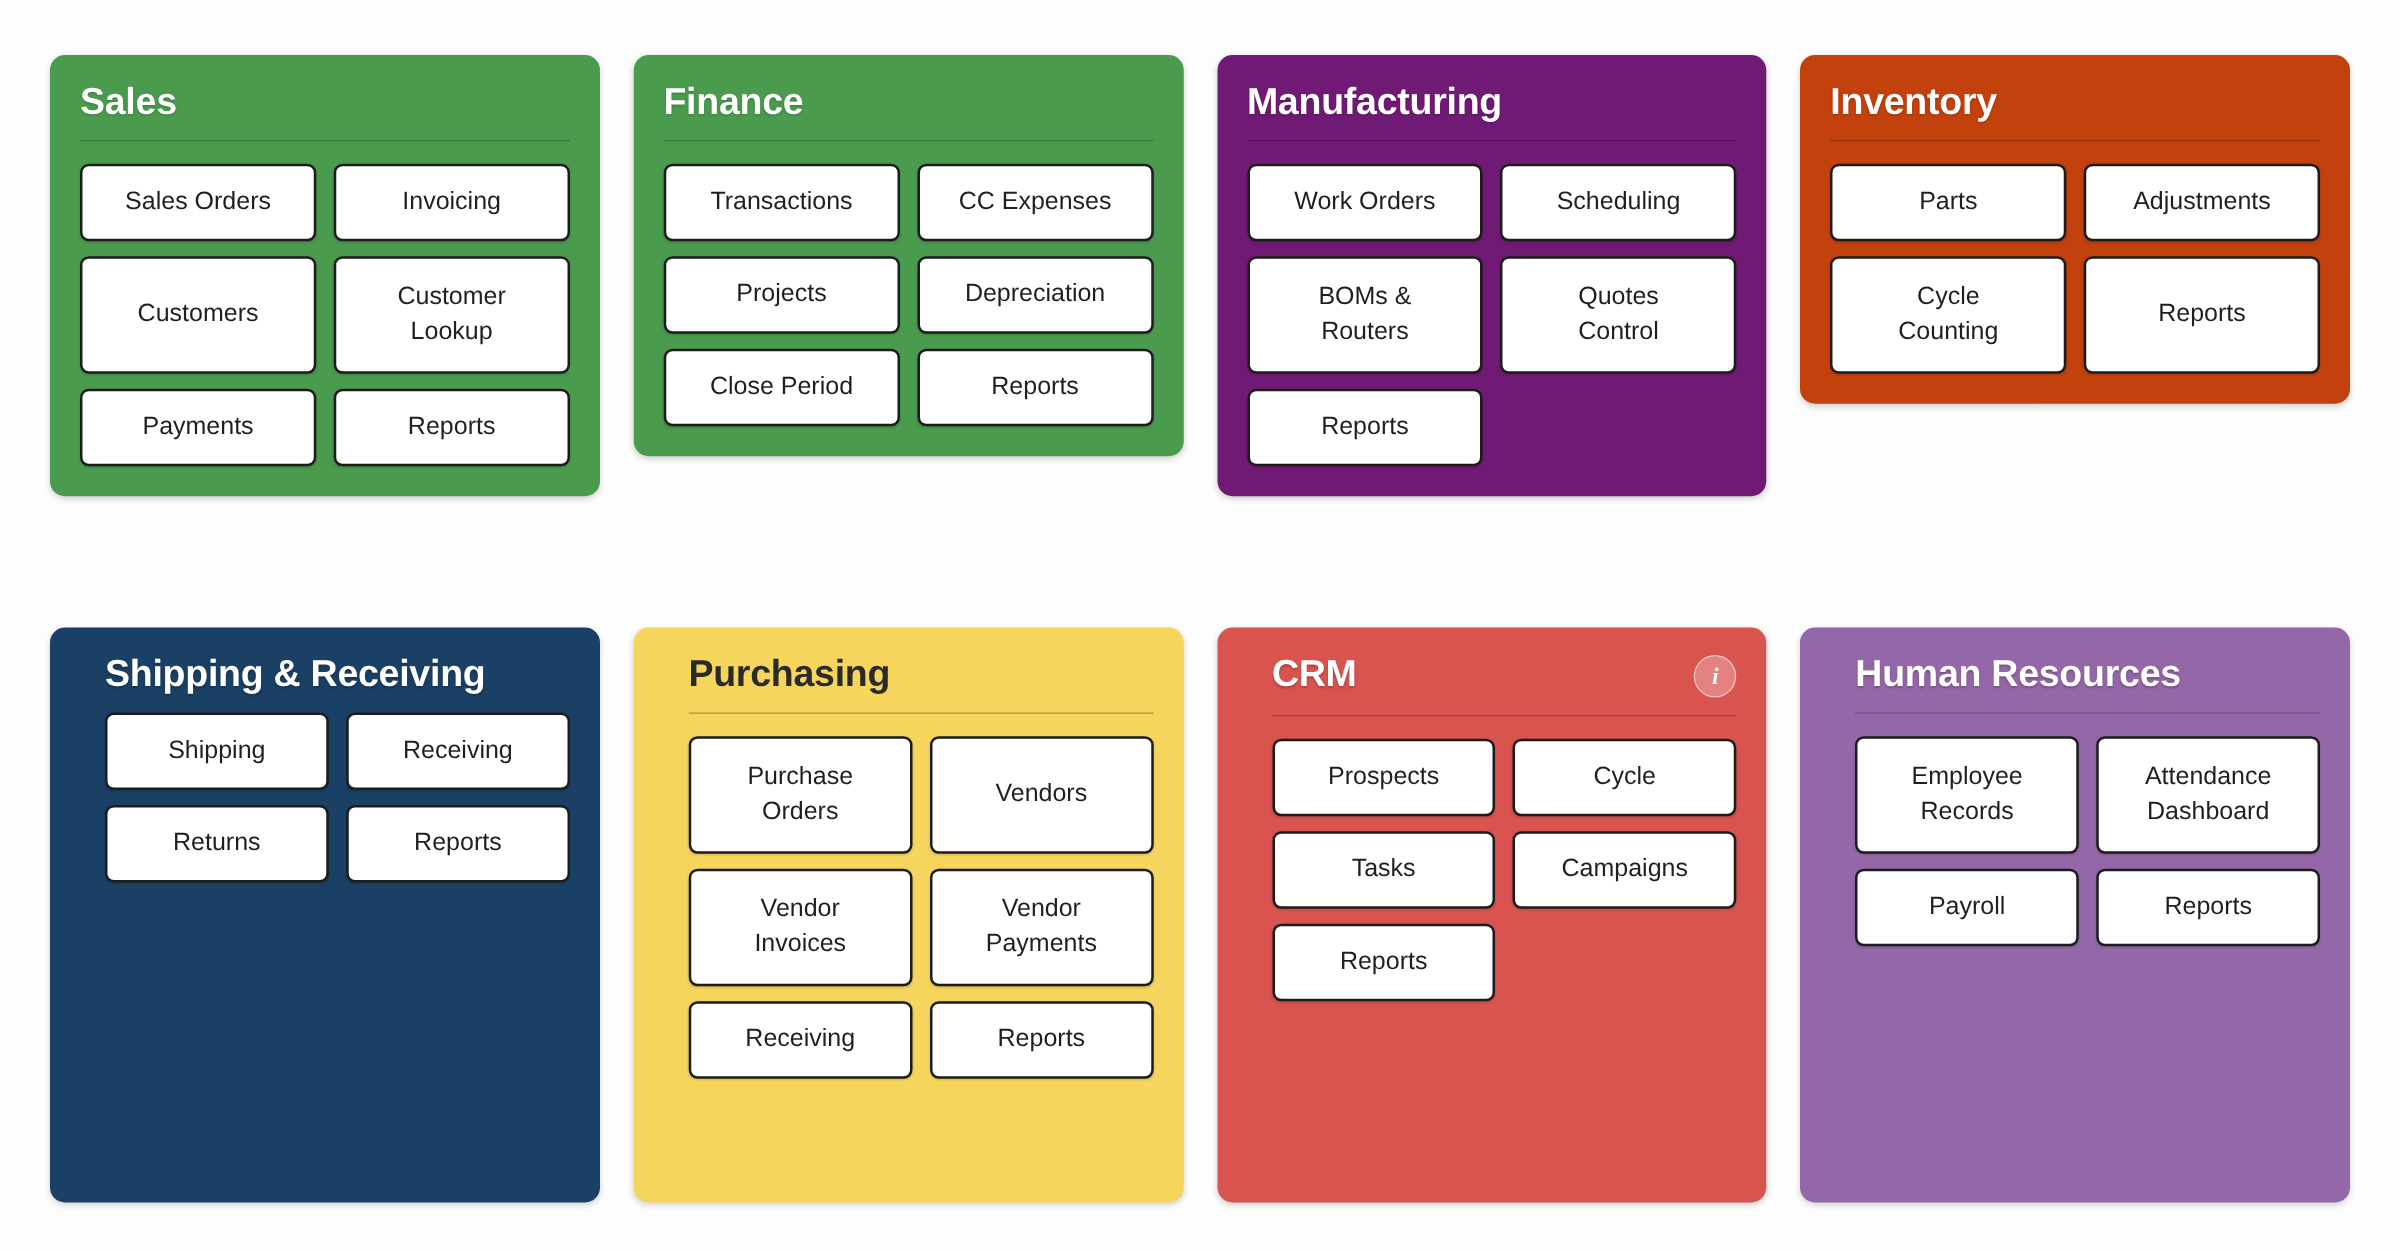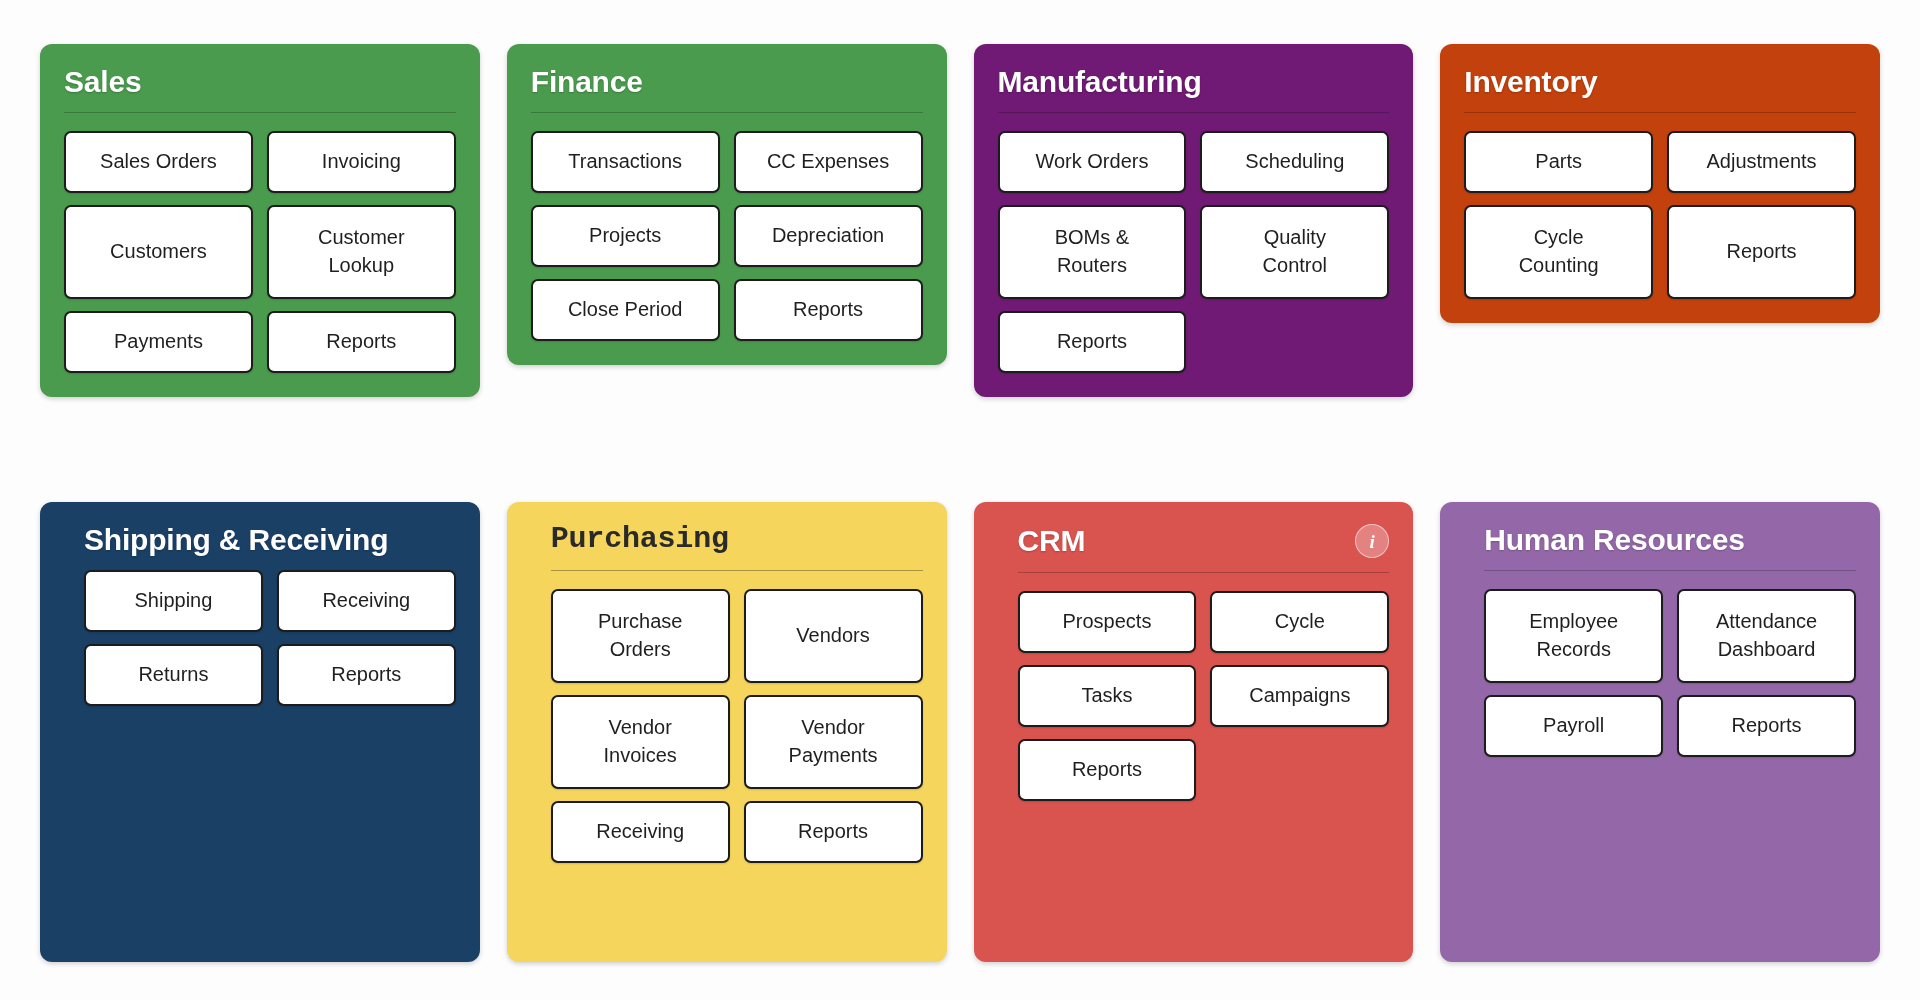--- a/index.html
+++ b/index.html
@@ -40,36 +40,35 @@
     overflow: hidden;
   }
 
   
   .grid > .panel:nth-child(-n+4) { align-self: start; }
   .grid > .panel:nth-child(n+5)  { height: 100%; padding-left: 44px; }
 
   .panel-header {
     flex: 0 0 auto;
     display: flex;
-    align-items: center;
     justify-content: space-between;
     padding-bottom: 14px;
     min-height: 44px;
   }
 
   .panel-title {
     font-size: 30px;
     font-weight: bold;
     letter-spacing: -0.2px;
     line-height: 1.05;
     text-shadow: 0 1px 2px rgba(0,0,0,0.22);
   }
 
   .panel.light-title .panel-title { color: #ffffff; }
-  .panel.dark-title  .panel-title { color: #2a2a2a; text-shadow: none; font-family: Liberation Mono, monospace; }
+  .panel.dark-title  .panel-title { color: #2a2a2a; text-shadow: none; }
 
   .info-badge {
     width: 34px;
     height: 34px;
     border-radius: 50%;
     background: rgba(255,255,255,0.28);
     border: 1px solid rgba(255,255,255,0.55);
     display: flex;
     align-items: center;
     justify-content: center;
@@ -195,21 +194,21 @@
             <span class="tile-label">Work Orders</span>
           </div>
           <div class="tile">
             <span class="tile-label">Scheduling</span>
           </div>
           <div class="tile tall">
             <span class="tile-label">BOMs &amp;
 Routers</span>
           </div>
           <div class="tile tall">
-            <span class="tile-label">Quality
+            <span class="tile-label">Quotes
 Control</span>
           </div>
           <div class="tile">
             <span class="tile-label">Reports</span>
           </div>
         </div>
       </div>
       <div class="panel light-title" style="background: #c2410c;">
         <div class="panel-header">
           <div class="panel-title">Inventory</div>

